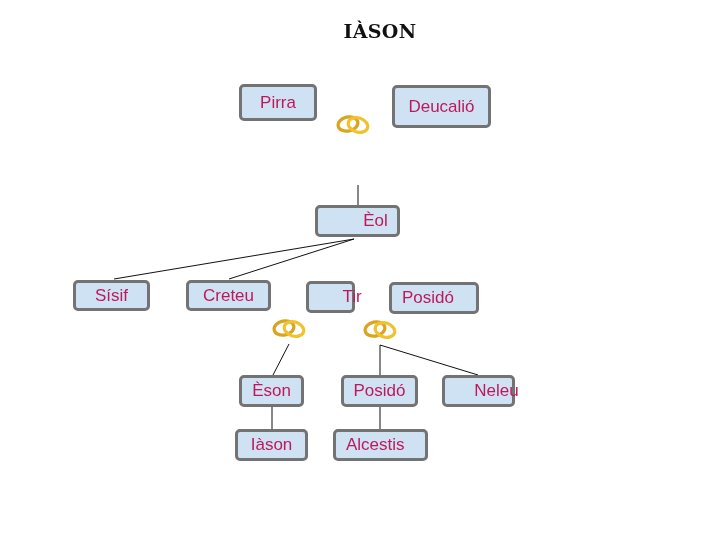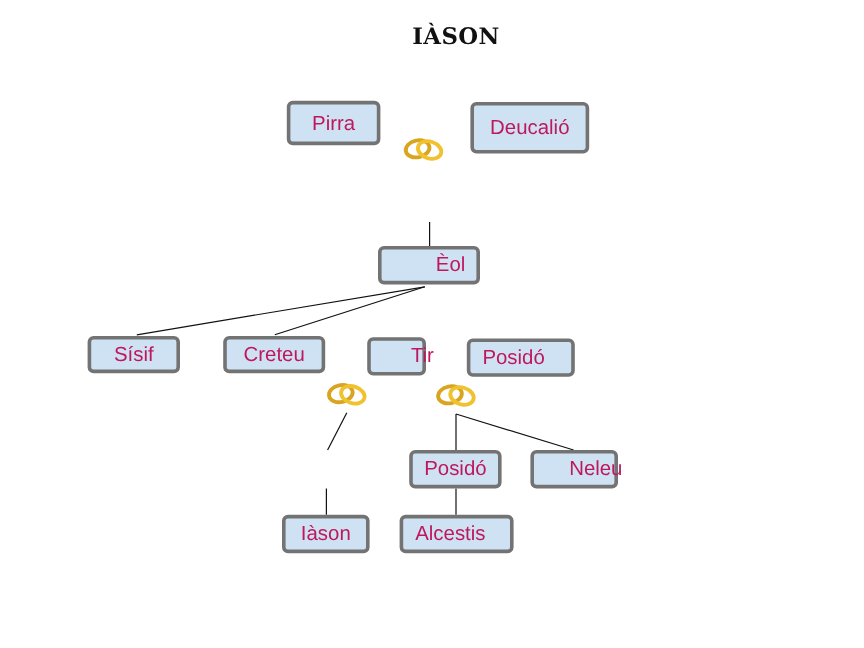--- a/index.html
+++ b/index.html
@@ -69,20 +69,23 @@
 
   <svg class="rings" style="left:251px;top:313px;" viewBox="0 0 36 22">
     <ellipse cx="13" cy="11" rx="10" ry="7" fill="none" stroke="#d9a520" stroke-width="3.2" transform="rotate(-12 13 11)"></ellipse>
     <ellipse cx="23" cy="12" rx="10" ry="7" fill="none" stroke="#f0c230" stroke-width="3.2" transform="rotate(18 23 12)"></ellipse>
   </svg>
   <svg class="rings" style="left:342px;top:314px;" viewBox="0 0 36 22">
     <ellipse cx="13" cy="11" rx="10" ry="7" fill="none" stroke="#d9a520" stroke-width="3.2" transform="rotate(-12 13 11)"></ellipse>
     <ellipse cx="23" cy="12" rx="10" ry="7" fill="none" stroke="#f0c230" stroke-width="3.2" transform="rotate(18 23 12)"></ellipse>
   </svg>
 
+  <div class="node" style="left:219px;top:371px;width:65px;height:32px;">
+    <span>Èson</span>
+  </div>
   <div class="node" style="left:321px;top:371px;width:77px;height:32px;">
     <span>Posidó</span>
   </div>
   <div class="node" style="left:422px;top:371px;width:73px;height:32px;padding-left:36px;">
     <span>Neleu</span>
   </div>
   <div class="node" style="left:215px;top:425px;width:73px;height:32px;">
     <span>Iàson</span>
   </div>
   <div class="node left" style="left:313px;top:425px;width:95px;height:32px;">

